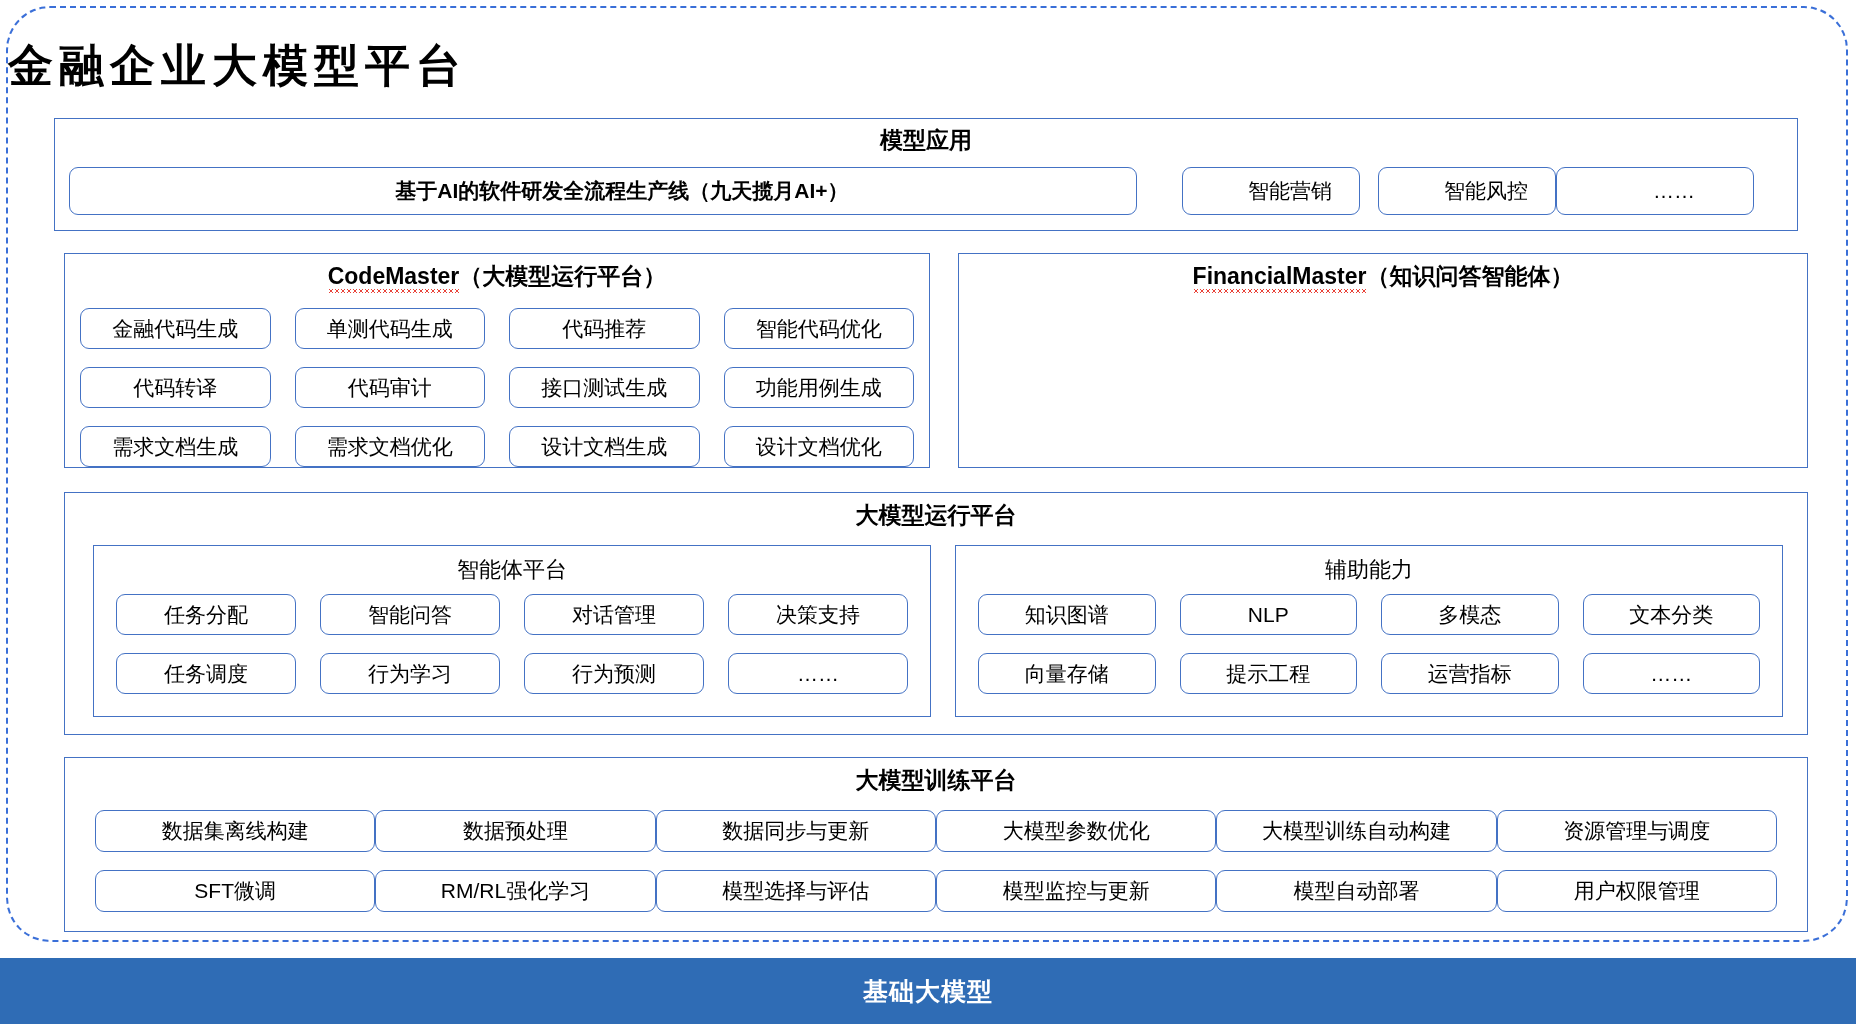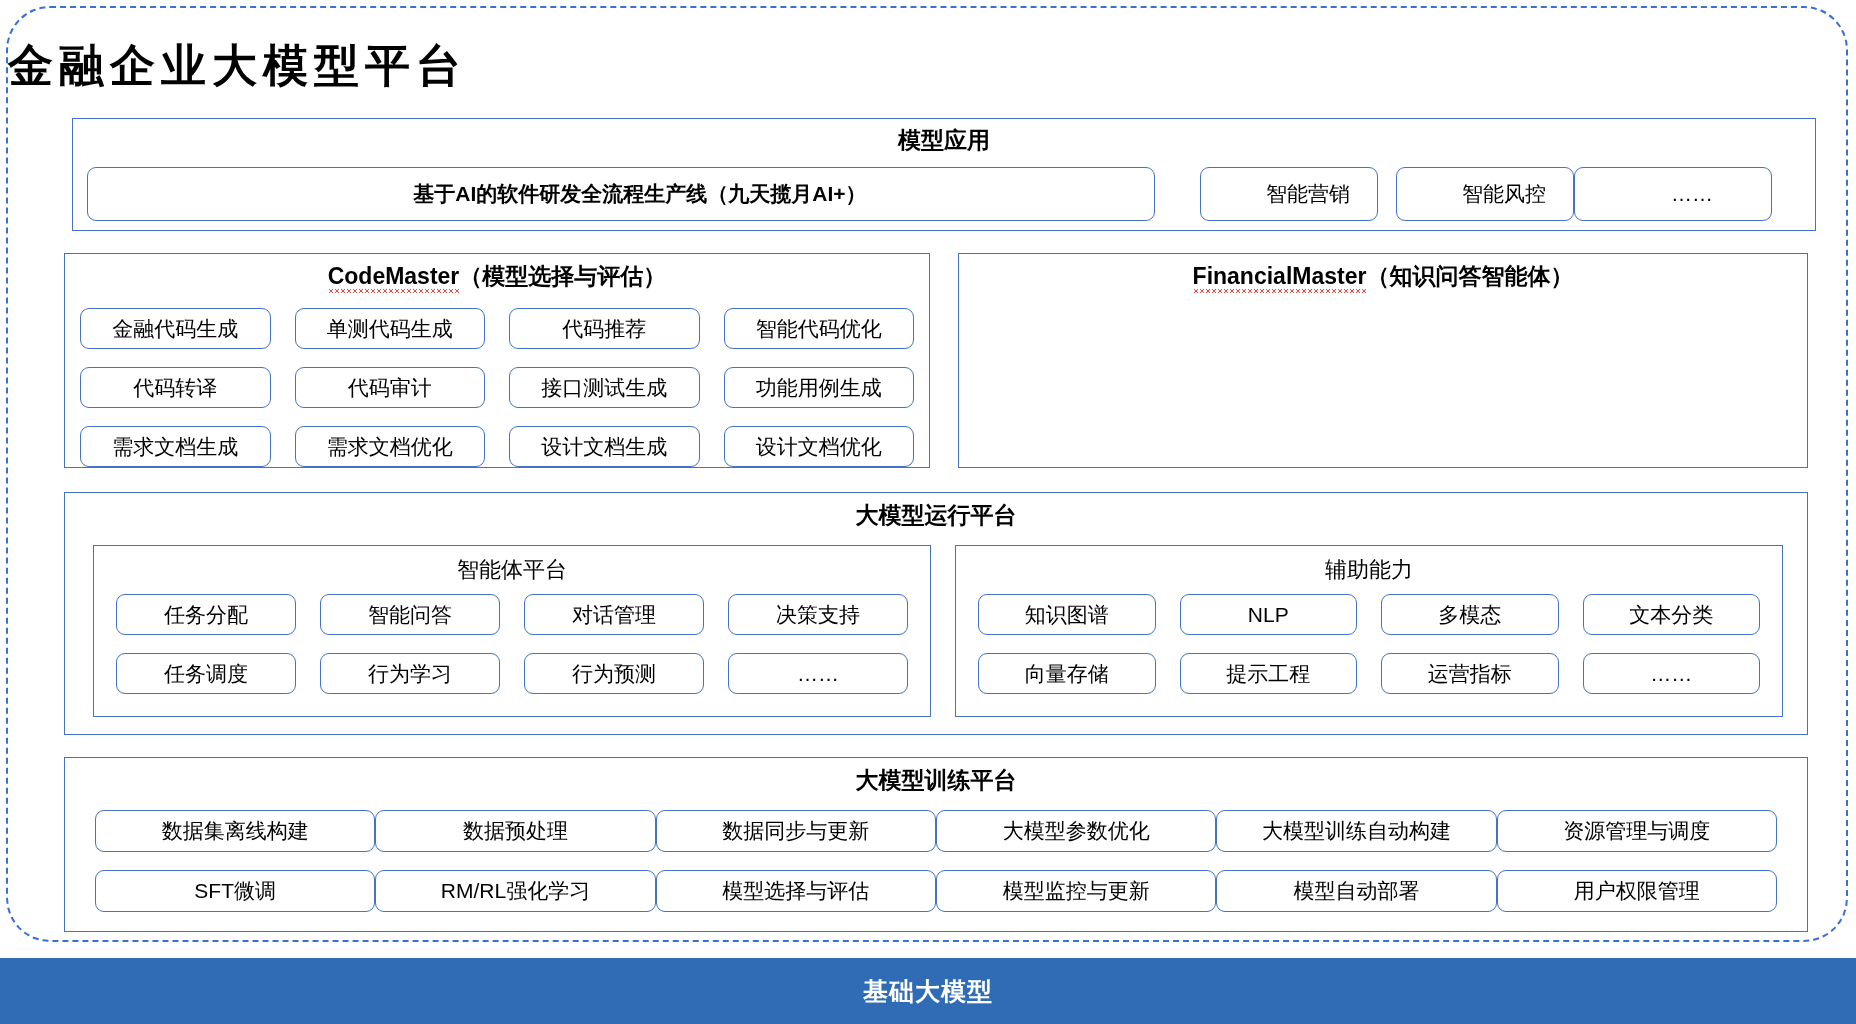--- a/index.html
+++ b/index.html
@@ -95,38 +95,38 @@
     font-weight: 700;
   }
 
   .row {
     display: flex;
     gap: 24px;
   }
 
   
   #model-app-panel {
-    left: 64px;
+    left: 46px;
     top: 110px;
     width: 1744px;
     height: 113px;
   }
   #model-app-panel .panel-title {
     margin-top: 10px;
   }
   #model-app-row {
     position: absolute;
     left: 14px;
     top: 48px;
     right: 14px;
     display: flex;
     gap: 0;
   }
   #model-app-row .chip {
-    height: 54px;
+    height: 48px;
     padding-left: 38px;
   }
   #chip-pipeline { width: 1068px; margin-right: 45px; }
   #chip-marketing { width: 178px; margin-right: 18px; }
   #chip-riskctl  { width: 178px; }
   #chip-app-more { width: 198px; }
 
   
   #codemaster-panel {
     left: 56px;
@@ -248,21 +248,21 @@
     <div id="model-app-row">
       <div class="chip big" id="chip-pipeline">基于AI的软件研发全流程生产线（九天揽月AI+）</div>
       <div class="chip" id="chip-marketing">智能营销</div>
       <div class="chip" id="chip-riskctl">智能风控</div>
       <div class="chip" id="chip-app-more">……</div>
     </div>
   </div>
 
   <div class="panel" id="codemaster-panel">
     <div class="panel-title master-title">
-      <span class="spell">CodeMaster</span><span>（模型选择与评估）</span>
+      <span class="spell">CodeMaster</span><span>（大模型运行平台）</span>
     </div>
     <div class="master-grid">
       <div class="row">
         <div class="chip">金融代码生成</div>
         <div class="chip">单测代码生成</div>
         <div class="chip">代码推荐</div>
         <div class="chip">智能代码优化</div>
       </div>
       <div class="row">
         <div class="chip">代码转译</div>

